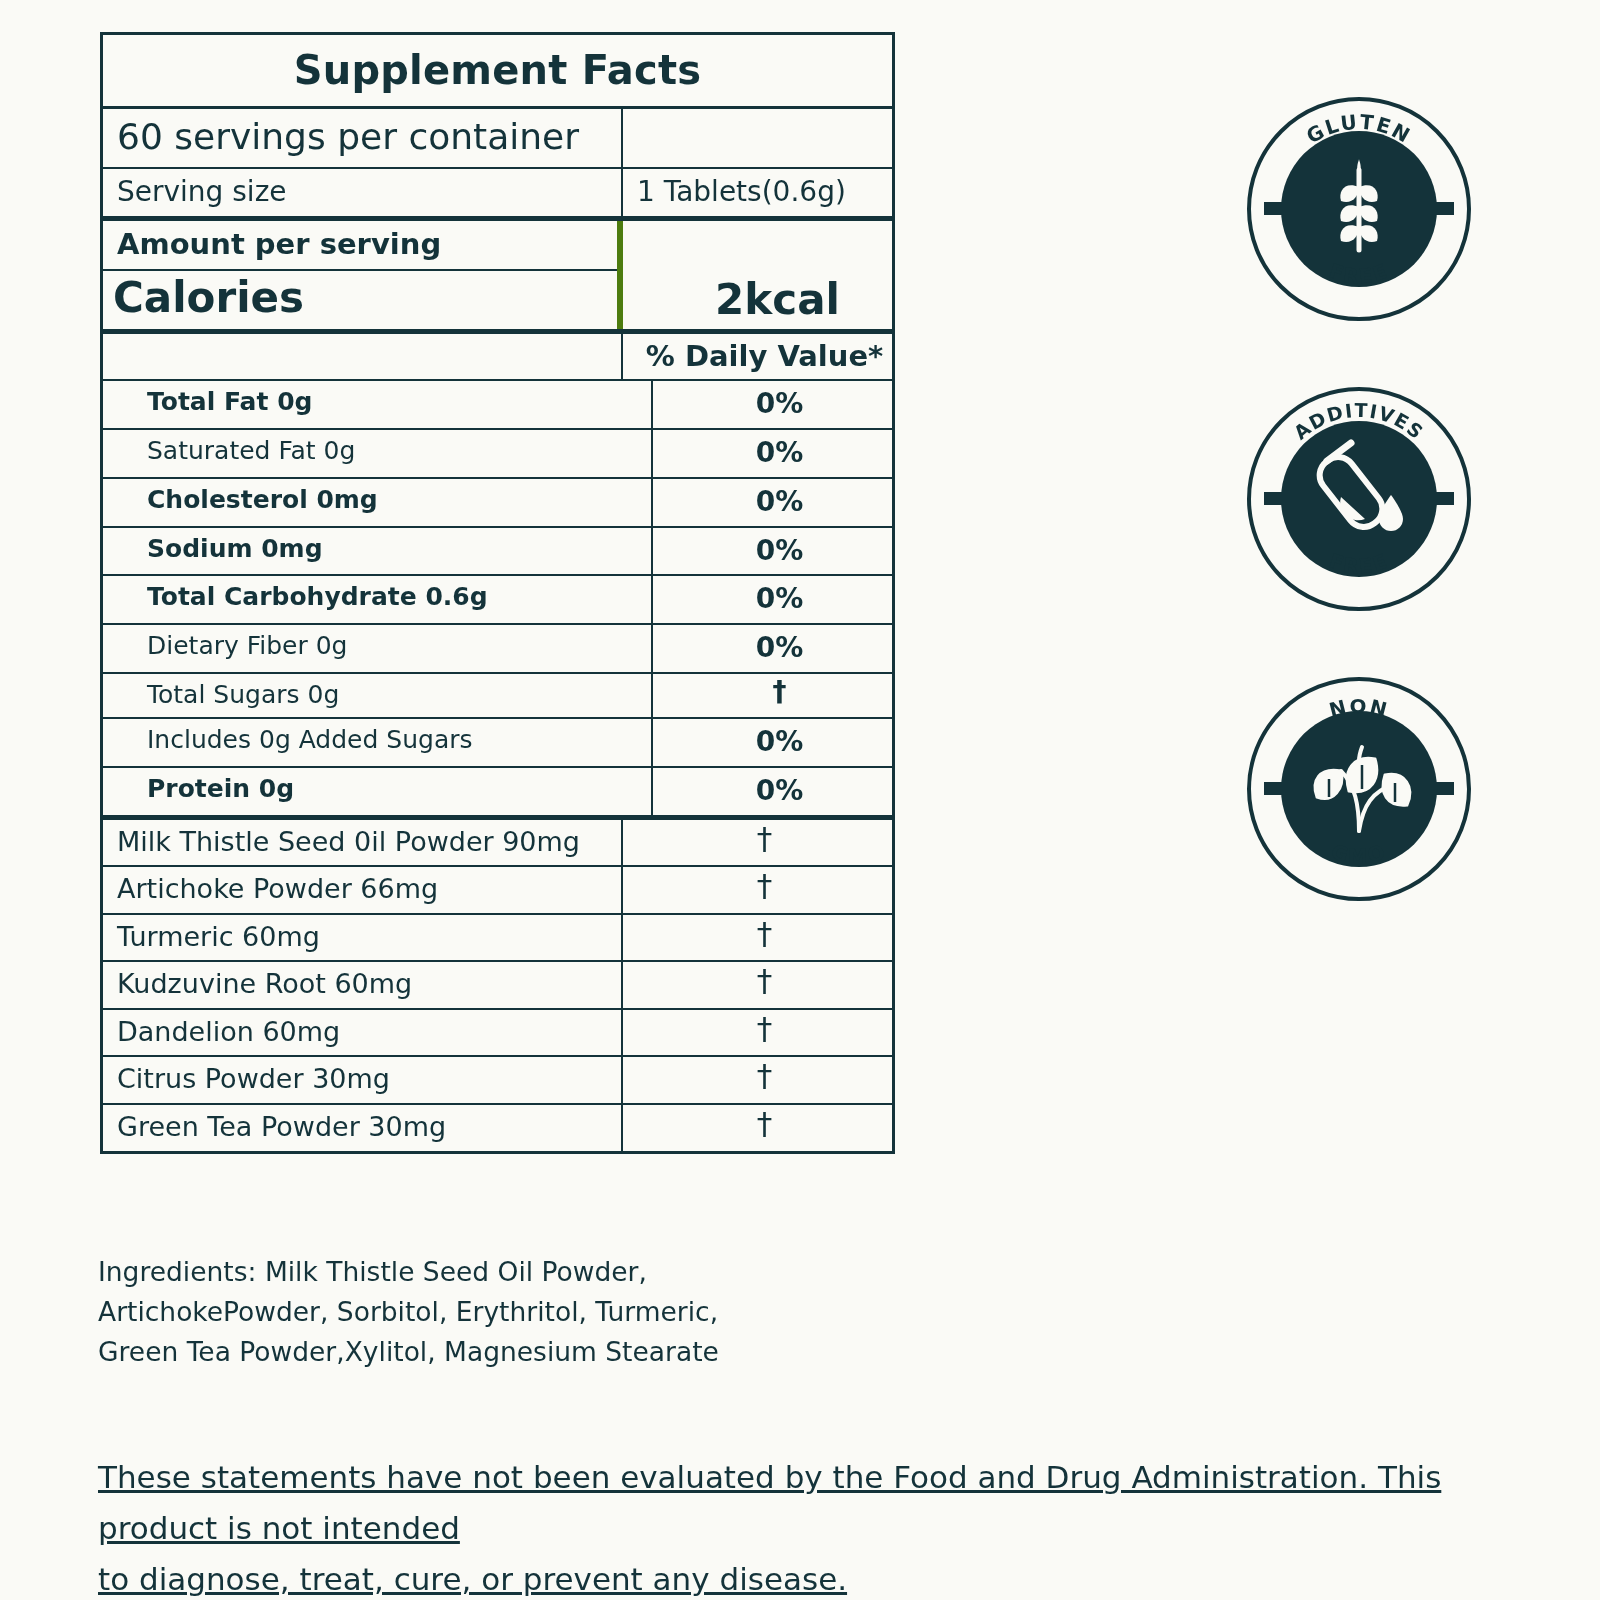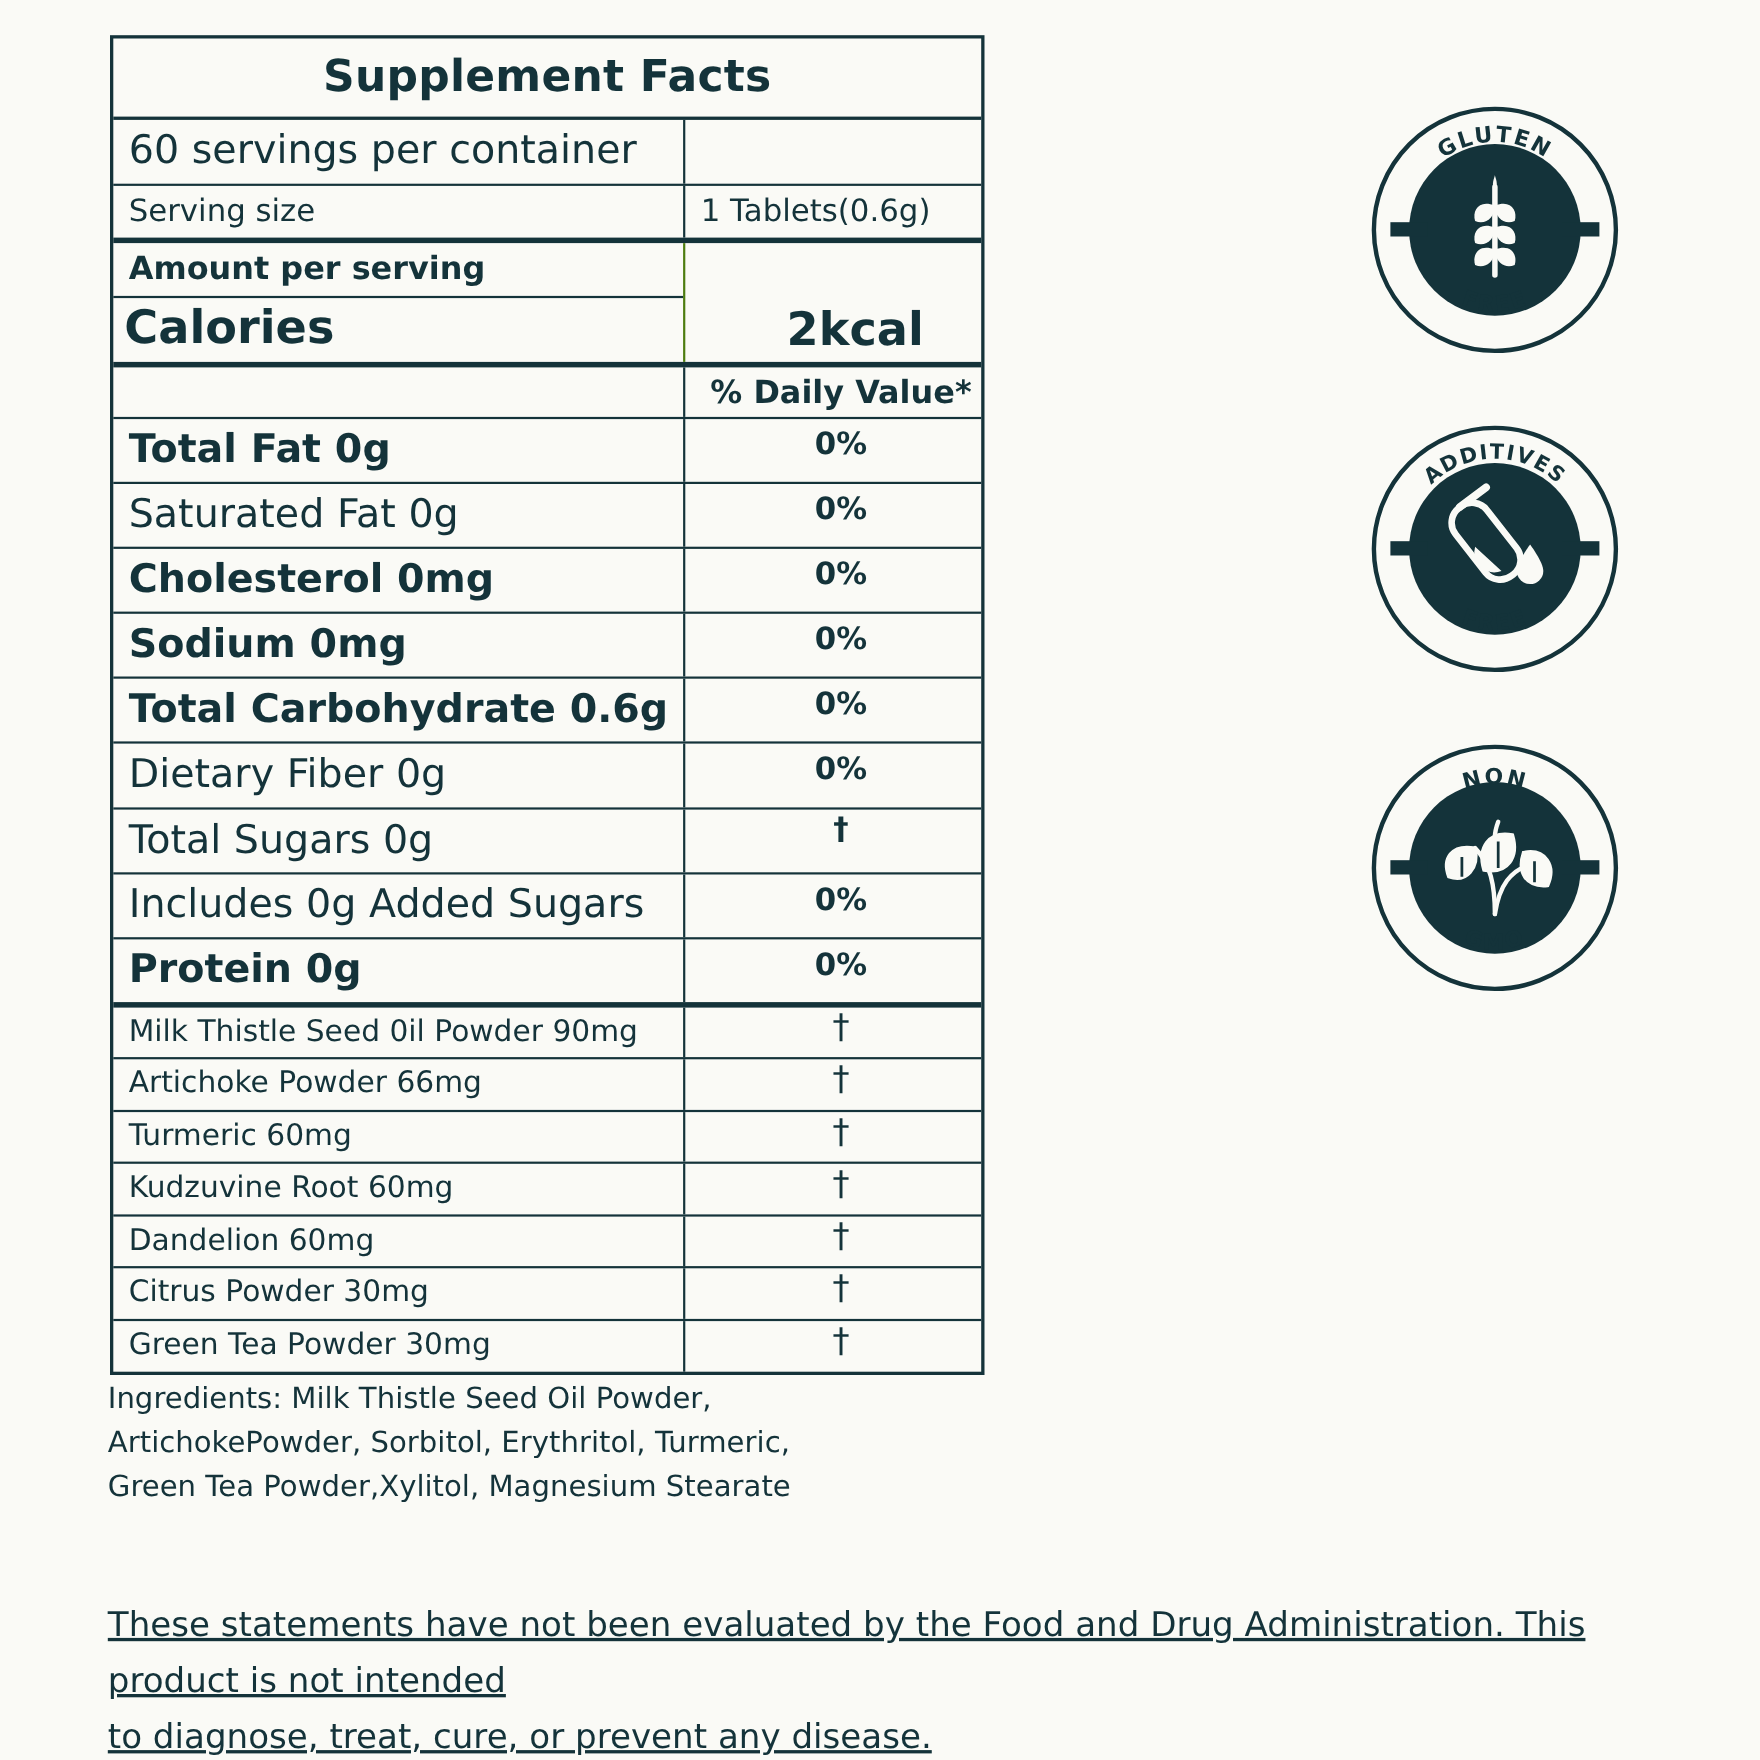--- a/index.html
+++ b/index.html
@@ -70,21 +70,21 @@
   .row-serving-size { border-bottom: 5px solid #14333a; }
   .row-serving-size .cell-l { font-size: 28px; }
   .row-serving-size .cell-r { text-align: left; font-size: 28px; padding-left: 14px; }
 
   .amount-block {
     display: flex;
     border-bottom: 5px solid #14333a;
   }
   .amount-left {
     flex: 0 0 520px;
-    border-right: 2px solid #4d7c0f;
+    border-right: 6px solid #4d7c0f;
     box-sizing: border-box;
   }
   .amount-per {
     font-size: 29px;
     font-weight: bold;
     padding: 6px 0 8px 14px;
     border-bottom: 2px solid #14333a;
   }
   .calories-label {
     font-size: 42px;
@@ -108,21 +108,21 @@
 
   .row-dv { border-bottom: 2px solid #14333a; }
   .row-dv .cell-l { padding-top: 4px; padding-bottom: 4px; }
   .row-dv .cell-r {
     font-weight: bold;
     font-size: 29px;
     padding-top: 4px;
     padding-bottom: 4px;
   }
 
-  .nutrient .cell-l { font-size: 36px; }
+  .nutrient .cell-l { font-size: 25px; margin-left: 30px; }
   .nutrient .cell-r { font-weight: bold; font-size: 28px; }
   .nutrient.thickline { border-bottom: 5px solid #14333a; }
   .indent { padding-left: 14px; }
 
   .ing-row .cell-l { font-size: 27px; }
   .ing-row .cell-r { font-size: 31px; font-weight: normal; }
 
   .dagger { font-size: 33px; line-height: 0.9; display: inline-block; }
 
   

